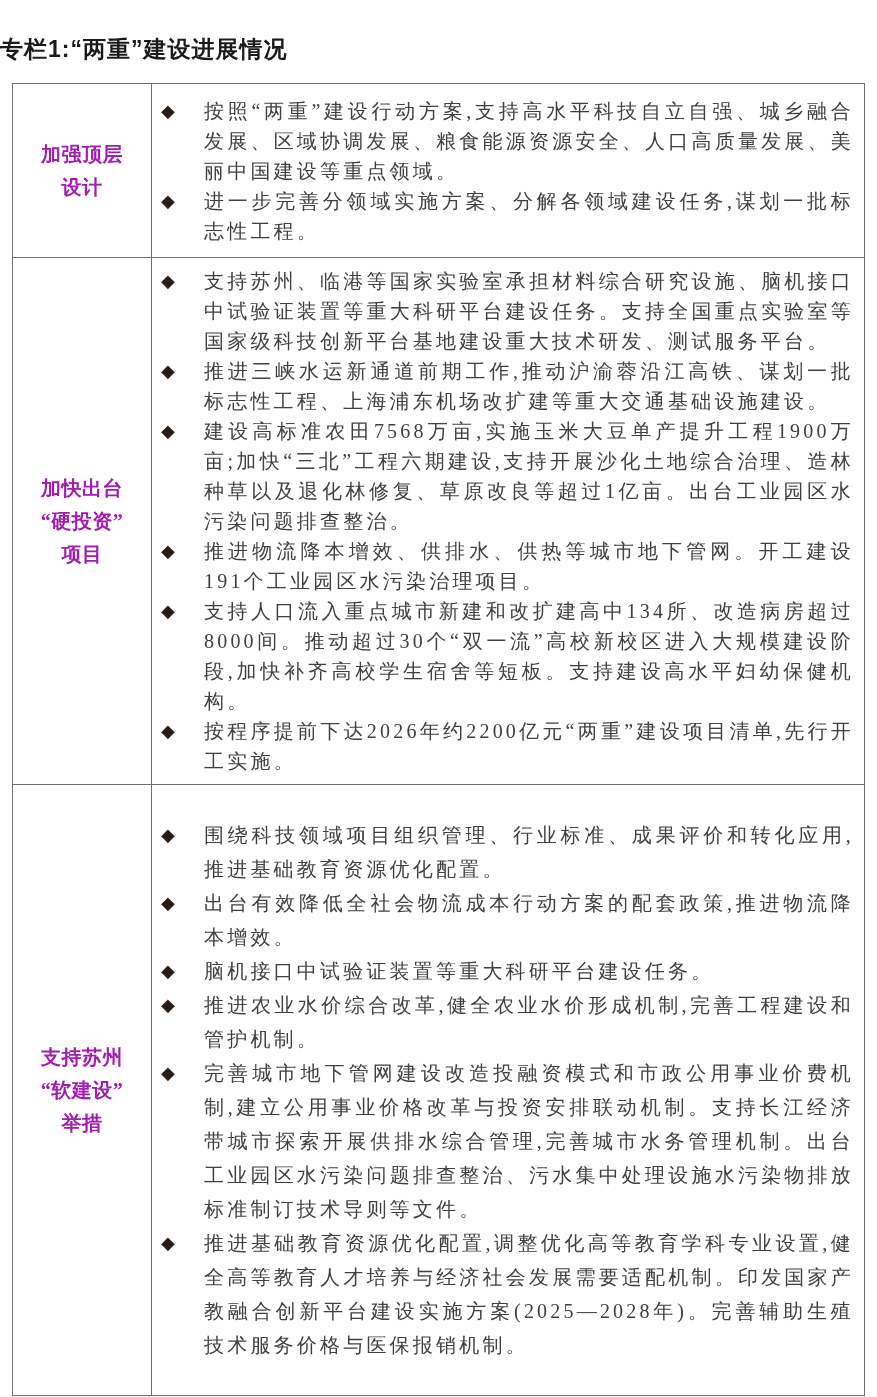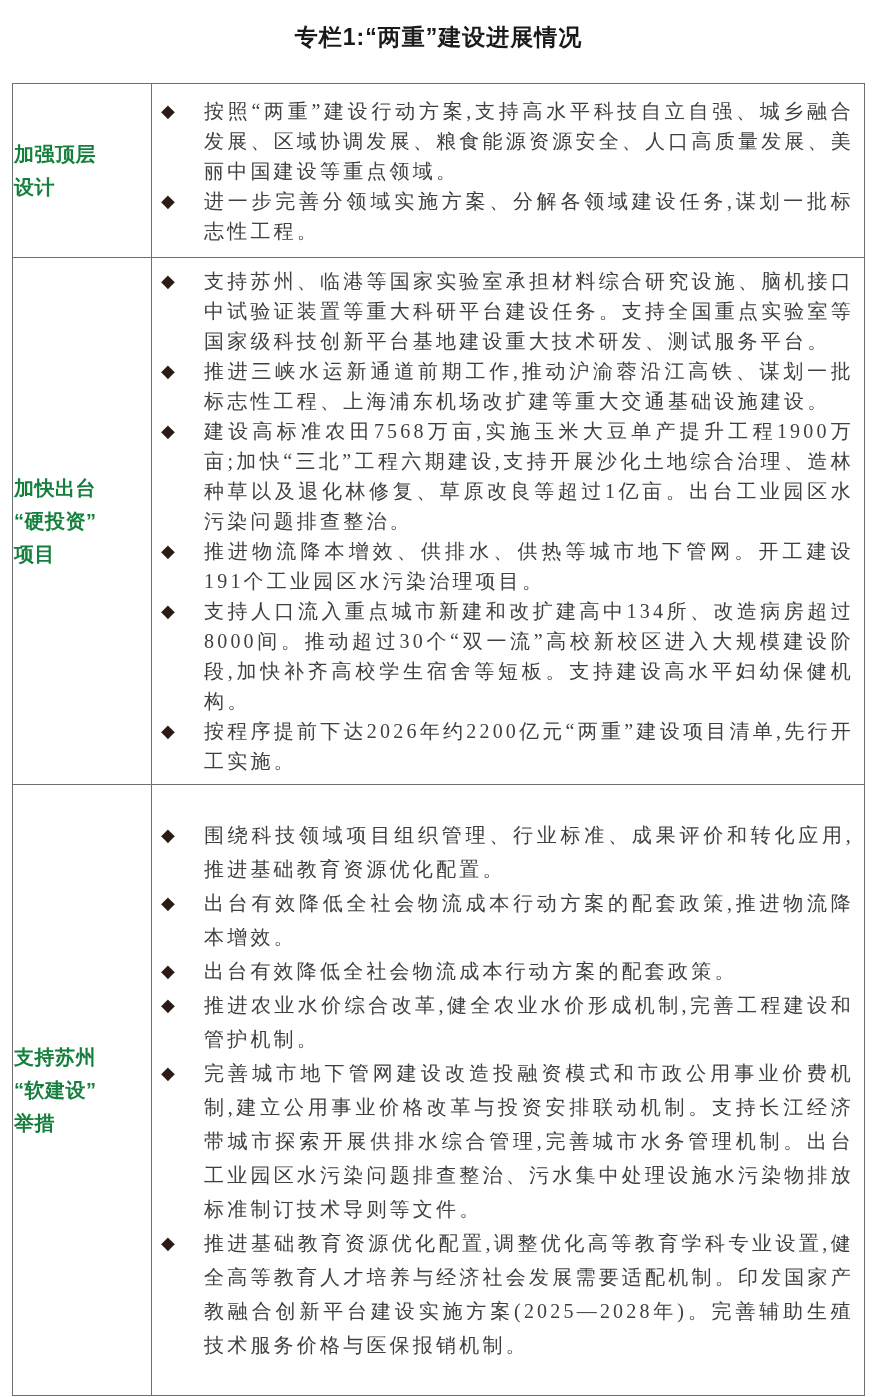--- a/index.html
+++ b/index.html
@@ -7,48 +7,47 @@
     position: relative;
     width: 877px;
     height: 1397px;
     background: #ffffff;
     font-family: "Liberation Serif", "DejaVu Serif", serif;
     color: #404040;
     overflow: hidden;
   }
   .title {
     margin: 0;
-    padding-top: 22px;
-    text-align: center;
+    padding-top: 34px;
     font-family: "Liberation Sans", "DejaVu Sans", sans-serif;
     font-weight: 700;
     font-size: 23px;
     color: #1a1a1a;
     letter-spacing: 1px;
   }
   table.panel {
     position: absolute;
     left: 12px;
     top: 83px;
     width: 853px;
     border-collapse: collapse;
     table-layout: fixed;
   }
   table.panel td {
     border: 1px solid #6f6f6f;
   }
   .label-cell {
     width: 136px;
-    text-align: left;
+    text-align: center;
     vertical-align: middle;
-    font-family: Liberation Sans, sans-serif;
+    font-family: Liberation Serif, serif;
     font-weight: 700;
     font-size: 20px;
     line-height: 33px;
-    color: #15803d;
+    color: #a21caf;
     letter-spacing: 0.5px;
   }
   .content-cell {
     vertical-align: middle;
     padding: 8px 10px 8px 0;
   }
   .item {
     position: relative;
     padding-left: 52px;
     text-align: justify;
@@ -143,21 +142,21 @@
           <div class="item">
             <span class="bullet">◆</span>
             <span class="item-text">围绕科技领域项目组织管理、行业标准、成果评价和转化应用,推进基础教育资源优化配置。</span>
           </div>
           <div class="item">
             <span class="bullet">◆</span>
             <span class="item-text">出台有效降低全社会物流成本行动方案的配套政策,推进物流降本增效。</span>
           </div>
           <div class="item">
             <span class="bullet">◆</span>
-            <span class="item-text">出台有效降低全社会物流成本行动方案的配套政策。</span>
+            <span class="item-text">脑机接口中试验证装置等重大科研平台建设任务。</span>
           </div>
           <div class="item">
             <span class="bullet">◆</span>
             <span class="item-text">推进农业水价综合改革,健全农业水价形成机制,完善工程建设和管护机制。</span>
           </div>
           <div class="item">
             <span class="bullet">◆</span>
             <span class="item-text">完善城市地下管网建设改造投融资模式和市政公用事业价费机制,建立公用事业价格改革与投资安排联动机制。支持长江经济带城市探索开展供排水综合管理,完善城市水务管理机制。出台工业园区水污染问题排查整治、污水集中处理设施水污染物排放标准制订技术导则等文件。</span>
           </div>
           <div class="item">

